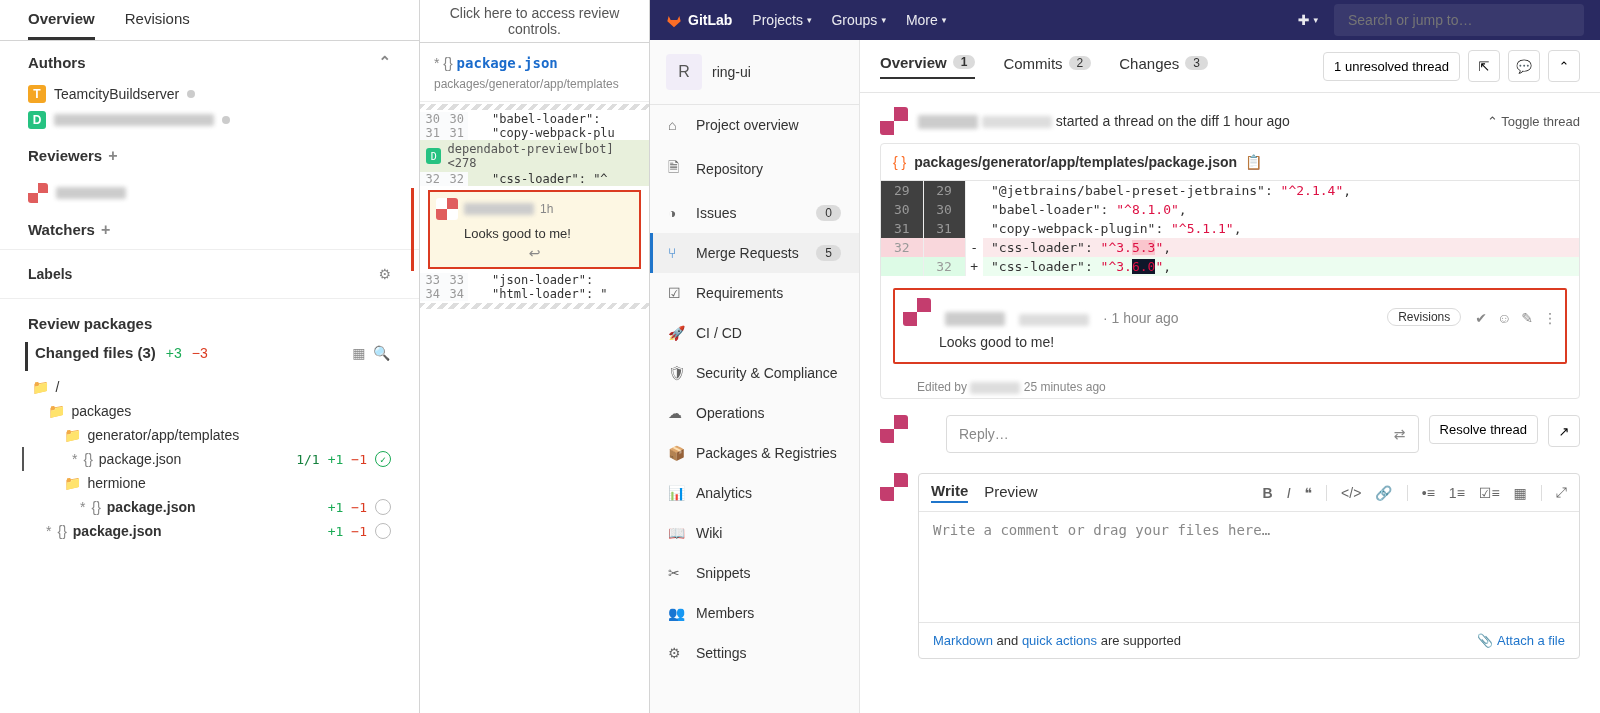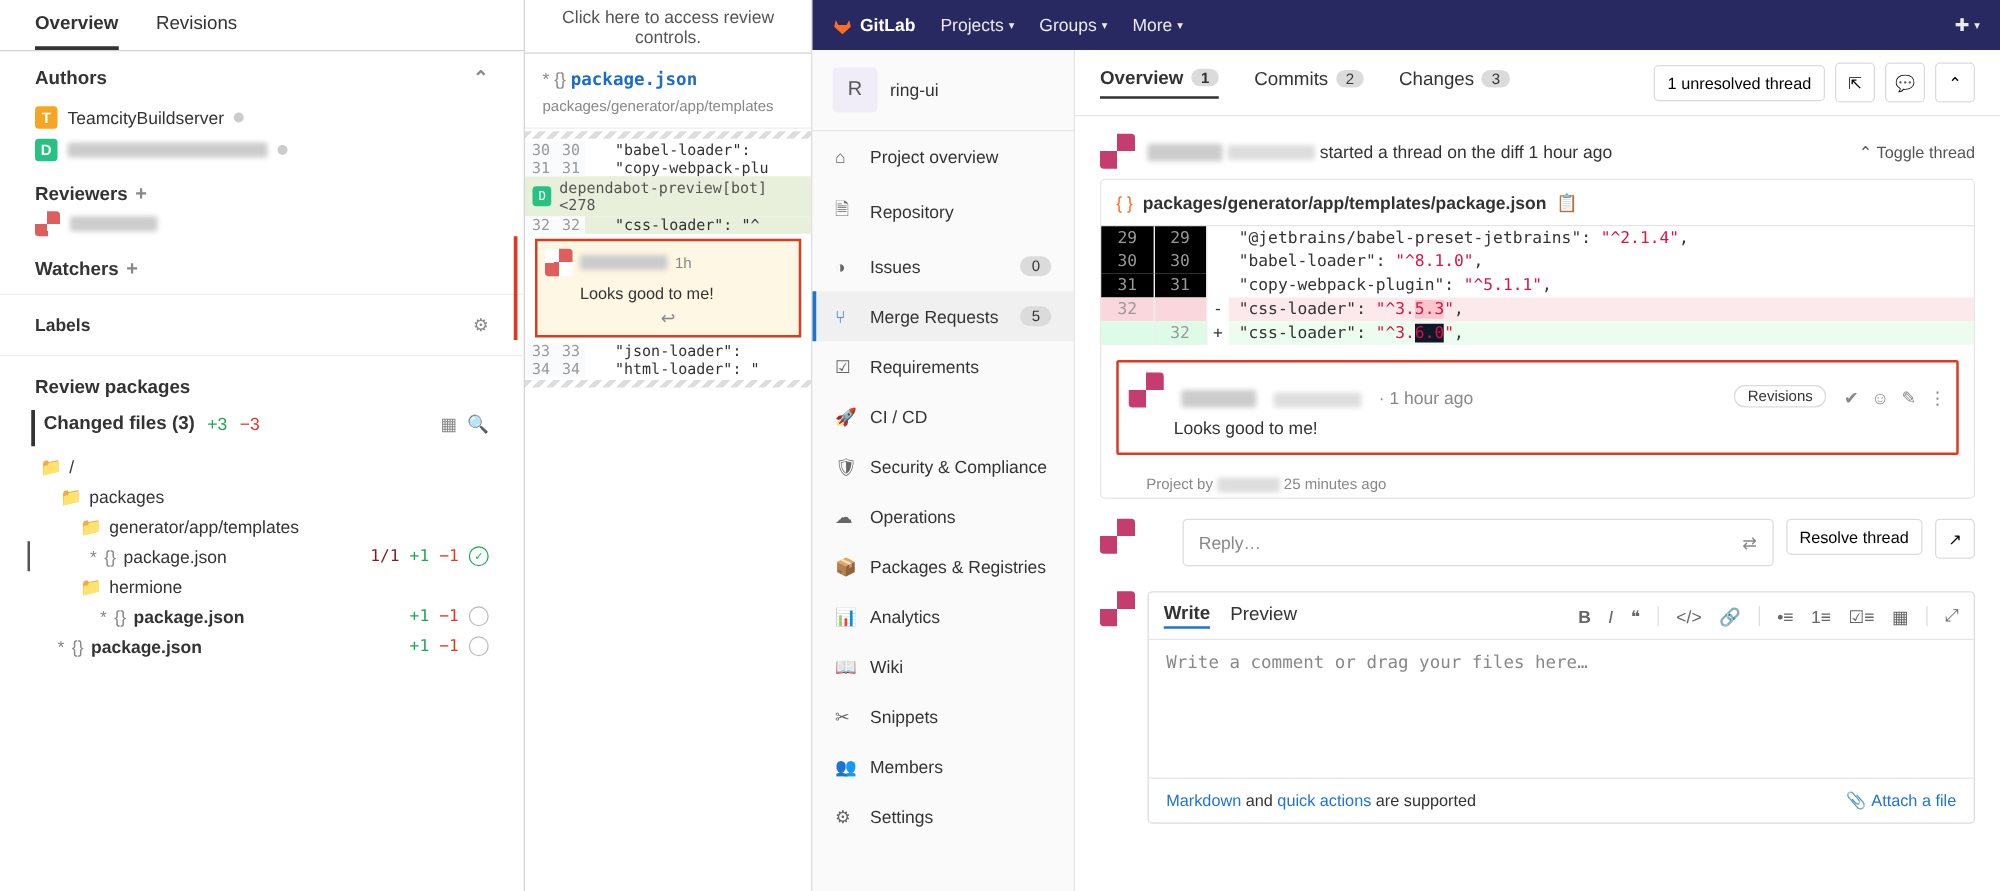--- a/index.html
+++ b/index.html
@@ -26,21 +26,21 @@
 .changed-files { display: flex; align-items: center; gap: 10px; padding: 2px 0 10px; border-left: 3px solid #333; margin-left: -3px; padding-left: 7px; }
 .cf-title { font-weight: 600; font-size: 15px; }
 .plus-n { color: #1aaa55; }
 .minus-n { color: #db3b21; }
 .tree { padding: 4px 0 0 0; font-size: 14px; }
 .tree-row { display: flex; align-items: center; gap: 6px; padding: 4px 0; }
 .tree-row.active { border-left: 2px solid #555; padding-left: 4px; margin-left: -6px; }
 .folder-i { color: #bbb; }
 .file-i { color: #888; }
 .tree-right { margin-left: auto; display: flex; align-items: center; gap: 8px; font-size: 13px; font-family: monospace; }
-.ratio { color: #7f1d1d; }
+.ratio { color: #15803d; }
 .check-ok { width: 16px; height: 16px; border: 1.5px solid #1aaa55; border-radius: 50%; display: inline-flex; align-items: center; justify-content: center; color: #1aaa55; font-size: 10px; }
 .check-empty { width: 16px; height: 16px; border: 1.5px solid #bbb; border-radius: 50%; }
 .tool-icons { margin-left: auto; display: flex; gap: 8px; color: #888; }
 
 
 .diff-col { width: 230px; border-right: 1px solid #d4d4d4; display: flex; flex-direction: column; }
 .review-banner { text-align: center; padding: 5px 8px; color: #555; font-size: 14px; border-bottom: 1px solid #d4d4d4; }
 .diff-header { padding: 12px 14px 6px; }
 .diff-file { color: #1a6bcc; font-weight: 600; font-family: monospace; }
 .diff-path { font-size: 12px; color: #888; padding: 0 14px 10px; }
@@ -93,21 +93,21 @@
 .thread-text { color: #333; }
 .blur-name2 { display: inline-block; width: 60px; height: 14px; background: #ccc; border-radius: 2px; filter: blur(2px); vertical-align: middle; }
 .blur-handle { display: inline-block; width: 70px; height: 12px; background: #ddd; border-radius: 2px; filter: blur(2px); vertical-align: middle; }
 .thread-toggle { margin-left: auto; color: #555; font-size: 13px; cursor: pointer; }
 
 .gl-card { border: 1px solid #e5e5e5; border-radius: 4px; margin-bottom: 16px; }
 .card-path { padding: 10px 12px; display: flex; align-items: center; gap: 8px; border-bottom: 1px solid #e5e5e5; font-size: 14px; }
 .json-i { color: #fc6d26; }
 .copy-i { color: #888; }
 .code-table { width: 100%; font-family: monospace; font-size: 13px; border-collapse: collapse; }
-.code-table td.ln { width: 42px; text-align: center; color: #999; background: #000000; border-right: 1px solid #eee; }
+.code-table td.ln { width: 42px; text-align: center; color: #999; background: #404040; border-right: 1px solid #eee; }
 .code-table td.code { padding: 2px 8px; white-space: nowrap; }
 .code-table tr.del td.code { background: #fbe9eb; }
 .code-table tr.del td.ln:nth-child(1), .code-table tr.del td.ln:nth-child(2) { background: #f9d7dc; }
 .code-table tr.add td.code { background: #ecfdf0; }
 .code-table tr.add td.ln:nth-child(1), .code-table tr.add td.ln:nth-child(2) { background: #ddfbe6; }
 .code-table td.sign { width: 18px; text-align: center; }
 .tok-key { color: #333; }
 .tok-str { color: #d14; }
 .tok-hl { background: #fac5cd; }
 .tok-hl-g { background: #0f172a; }
@@ -154,21 +154,21 @@
       <span>TeamcityBuildserver</span>
       <span class="status-dot"></span>
     </div>
     <div class="author-row">
       <span class="author-badge badge-d">D</span>
       <span class="blur-name" style="width:160px"></span>
       <span class="status-dot"></span>
     </div>
   </div>
   <div class="ide-section" style="padding-top:2px">
-    <div class="ide-section-h" style="margin-bottom:0">
+    <div class="ide-section-h" style="margin-bottom:14px">
       <span><span>Reviewers</span><span class="ide-add">+</span></span>
     </div>
     <div class="author-row">
       <span class="reviewer-icon"></span>
       <span class="blur-name"></span>
     </div>
   </div>
   <div class="ide-section" style="padding-top:2px;padding-bottom:6px">
     <div class="ide-section-h" style="margin-bottom:0">
       <span><span>Watchers</span><span class="ide-add">+</span></span>
@@ -313,20 +313,21 @@
     <span class="gl-nav-item">
         <span>Groups</span>
         <span class="gl-caret">▾</span>
       </span>
     <span class="gl-nav-item">
         <span>More</span>
         <span class="gl-caret">▾</span>
       </span>
     <div class="gl-right">
       <span class="gl-nav-item">✚ <span class="gl-caret">▾</span></span>
+      <input class="gl-search" placeholder="Search or jump to…" style="">
     </div>
   </div>
   <div class="gl-body">
     <div class="gl-sidebar">
       <div class="gl-project">
         <div class="gl-proj-badge">R</div>
         <span>ring-ui</span>
       </div>
       <ul class="gl-menu">
         <li>
@@ -472,21 +473,21 @@
               <span class="disc-actions">
                 <span>✔</span>
                 <span>☺</span>
                 <span>✎</span>
                 <span>⋮</span>
               </span>
             </div>
             <div class="disc-body">Looks good to me!</div>
           </div>
           <div class="disc-edit">
-            <span>Project by</span>
+            <span>Edited by</span>
             <span class="blur-handle" style="width:50px"></span>
             <span>25 minutes ago</span>
           </div>
         </div>
 
         <div class="reply-row">
           <span class="avatar-px"></span>
           <div class="reply-input">
             <span>Reply…</span>
             <span class="reply-toggle-i">⇄</span>

